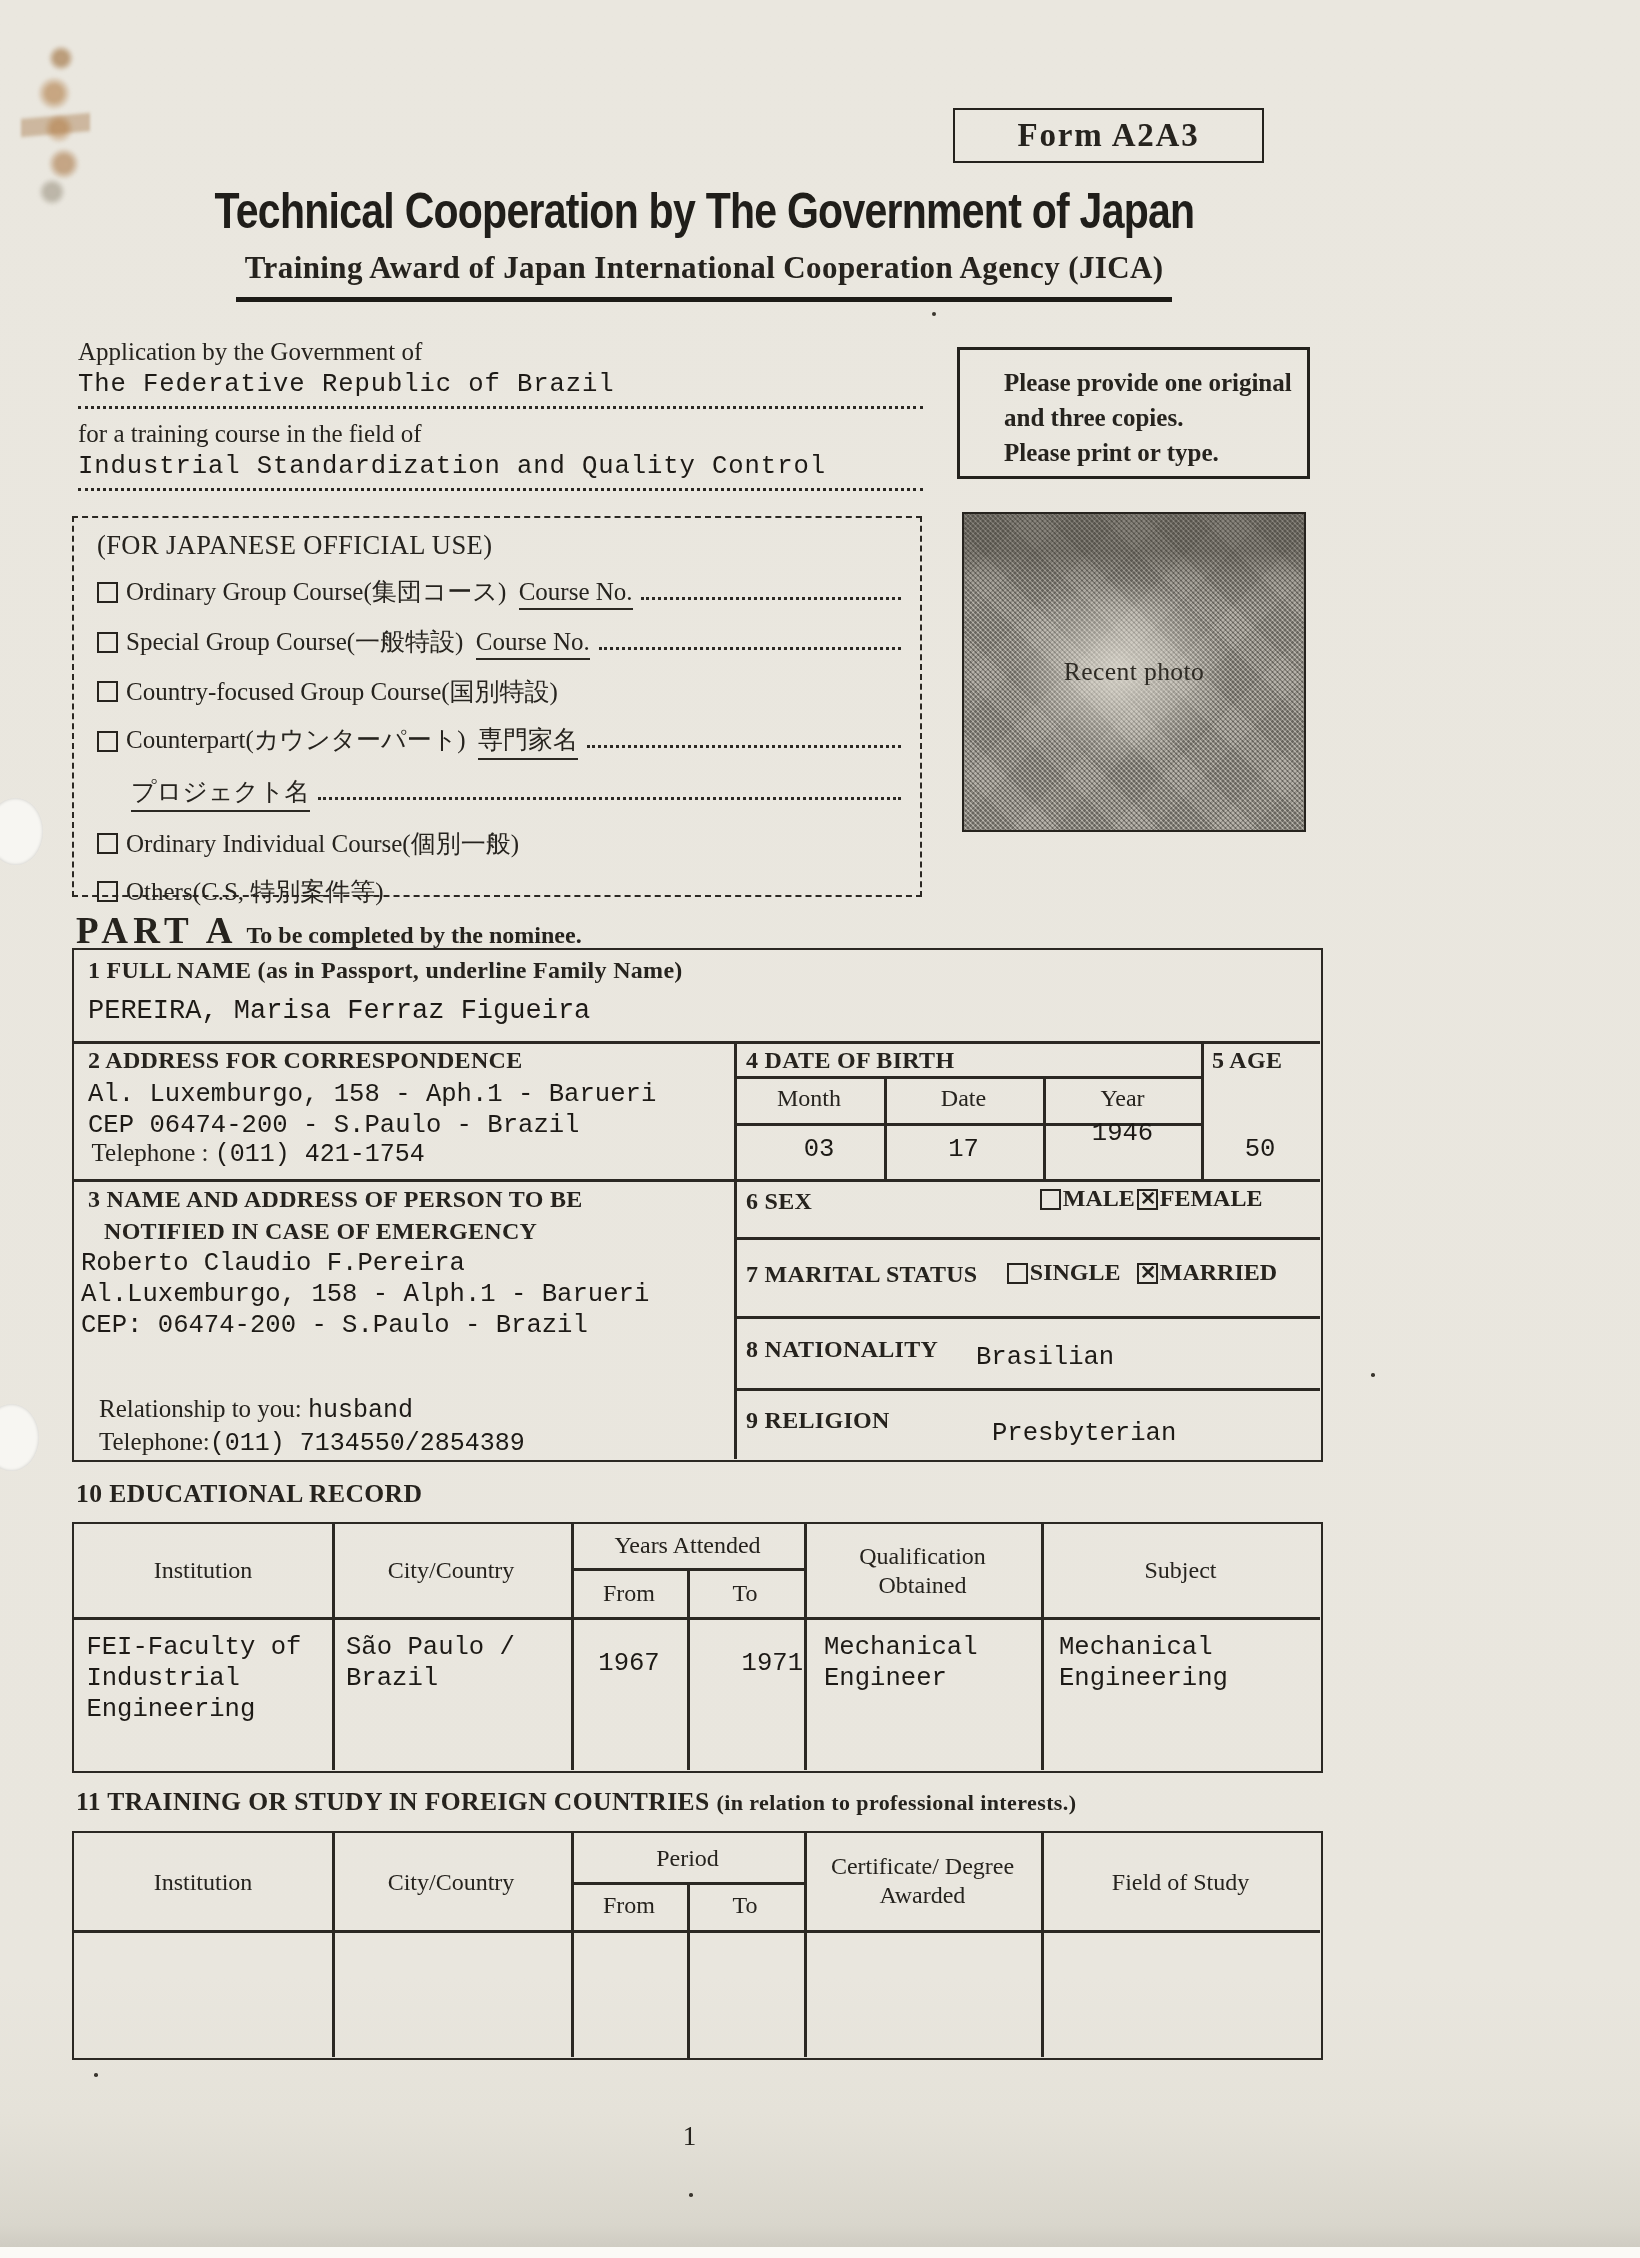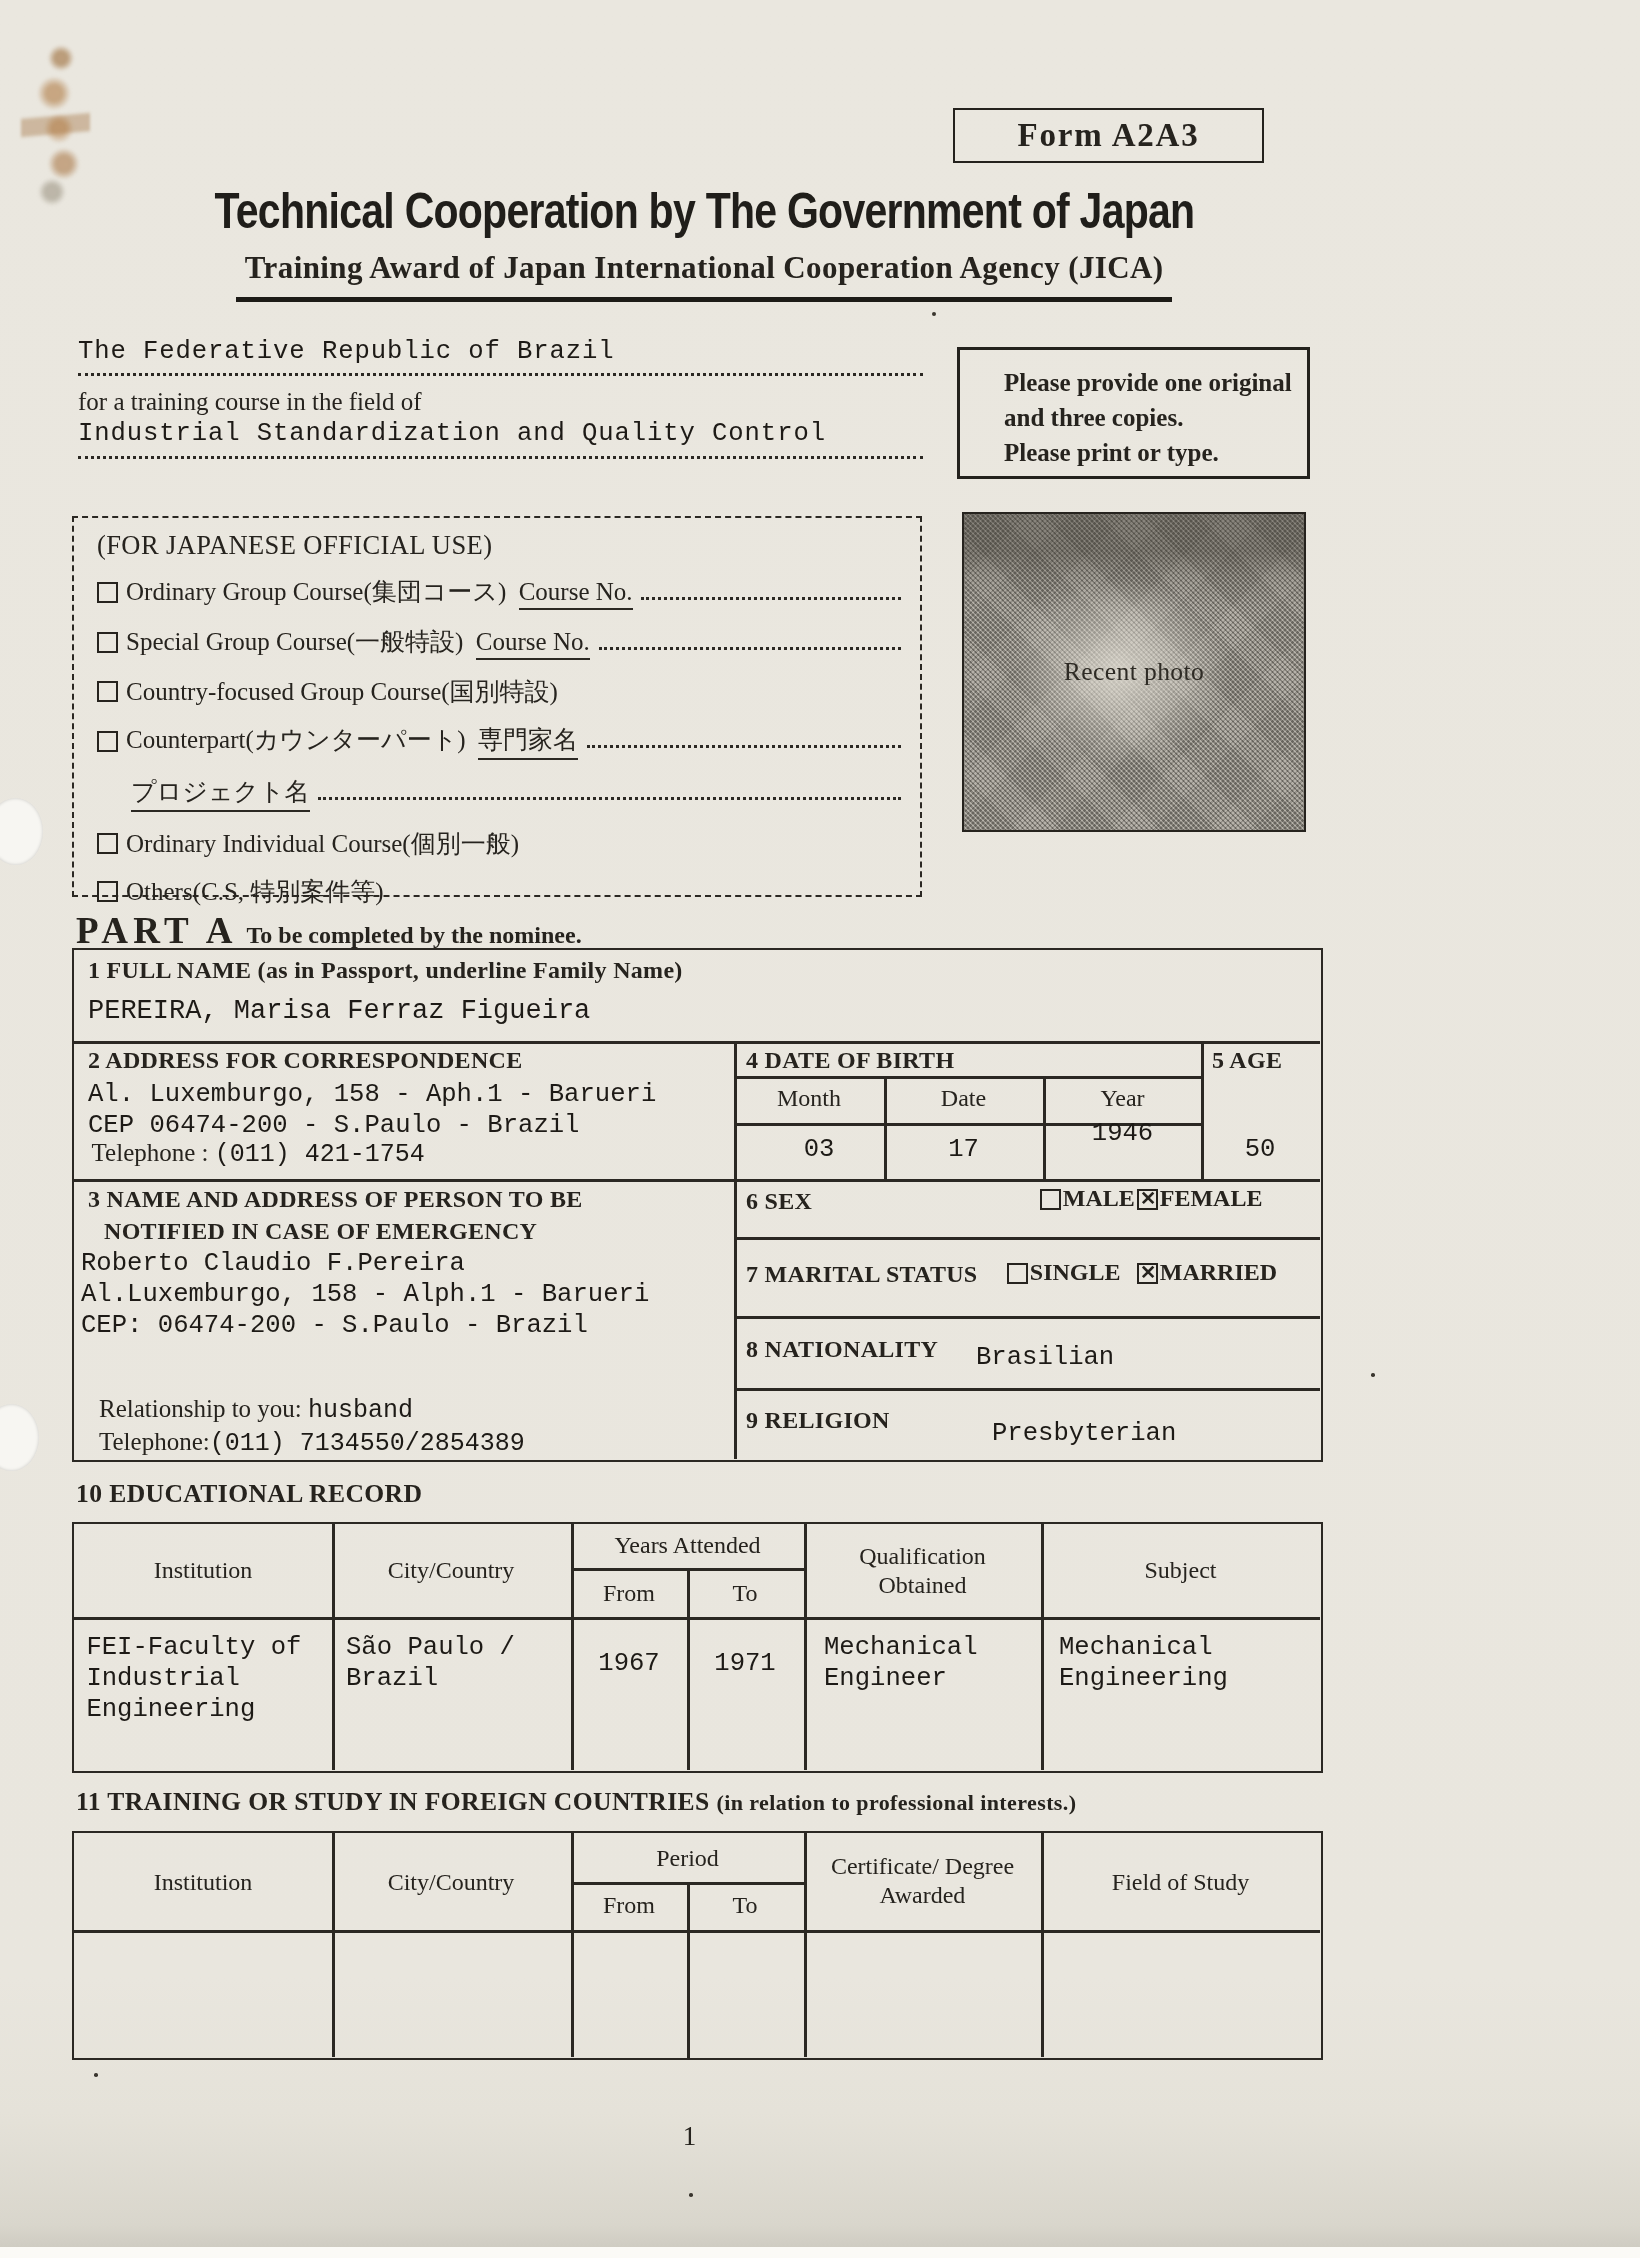--- a/index.html
+++ b/index.html
@@ -102,20 +102,21 @@
       <span>Form A2A3</span>
     </div>
     <div class="title-wrap">
       <span class="title-inner">Technical Cooperation by The Government of Japan</span>
     </div>
     <div class="subtitle-wrap">
       <span class="subtitle-inner">Training Award of Japan International Cooperation Agency (JICA)</span>
     </div>
 
     <div class="app-block">
+      <div class="app-label serif">Application by the Government of</div>
       <div class="app-value mono">The Federative Republic of Brazil</div>
       <div class="dotline"></div>
       <div class="app-label serif">for a training course in the field of</div>
       <div class="app-value mono">Industrial Standardization and Quality Control</div>
       <div class="dotline"></div>
     </div>
 
     <div class="instr-box">
       <div>Please provide one original</div>
       <div>and three copies.</div>
@@ -238,21 +239,21 @@
       <div class="hdr" style="left:258px;top:32px;width:238px;">City/Country</div>
       <div class="hdr" style="left:497px;top:7px;width:233px;">Years Attended</div>
       <div class="hdr" style="left:497px;top:55px;width:116px;">From</div>
       <div class="hdr" style="left:613px;top:55px;width:116px;">To</div>
       <div class="hdr" style="left:756px;top:17.6px;width:185px;">Qualification Obtained</div>
       <div class="hdr" style="left:967px;top:32px;width:279px;">Subject</div>
 
       <div class="val mono" style="left:12.4px;top:108px;width:234px;">FEI-Faculty of Industrial Engineering</div>
       <div class="val mono" style="left:272px;top:108px;width:203px;">São Paulo / Brazil</div>
       <div class="val mono ctr" style="left:497px;top:124px;width:116px;">1967</div>
-      <div class="val mono ctr" style="left:613px;top:124px;width:116px;">1971</div>
+      <div class="val mono ctr" style="left:613px;top:124px;width:116px;text-align:right;">1971</div>
       <div class="val mono" style="left:750px;top:108px;width:198px;">Mechanical Engineer</div>
       <div class="val mono" style="left:985px;top:108px;width:256px;">Mechanical Engineering</div>
     </div>
 
     <div class="sec-heading" style="left:76px;top:1787px;"><span>11 TRAINING OR STUDY IN FOREIGN COUNTRIES</span> <span class="sec-note">(in relation to professional interests.)</span></div>
     <div class="tbl" style="left:72px;top:1831px;width:1251px;height:229px;">
       <div class="ln" style="left:258px;top:0;width:2.6px;height:224px;"></div>
       <div class="ln" style="left:497px;top:0;width:2.6px;height:224px;"></div>
       <div class="ln" style="left:730px;top:0;width:2.6px;height:224px;"></div>
       <div class="ln" style="left:967px;top:0;width:2.6px;height:224px;"></div>

